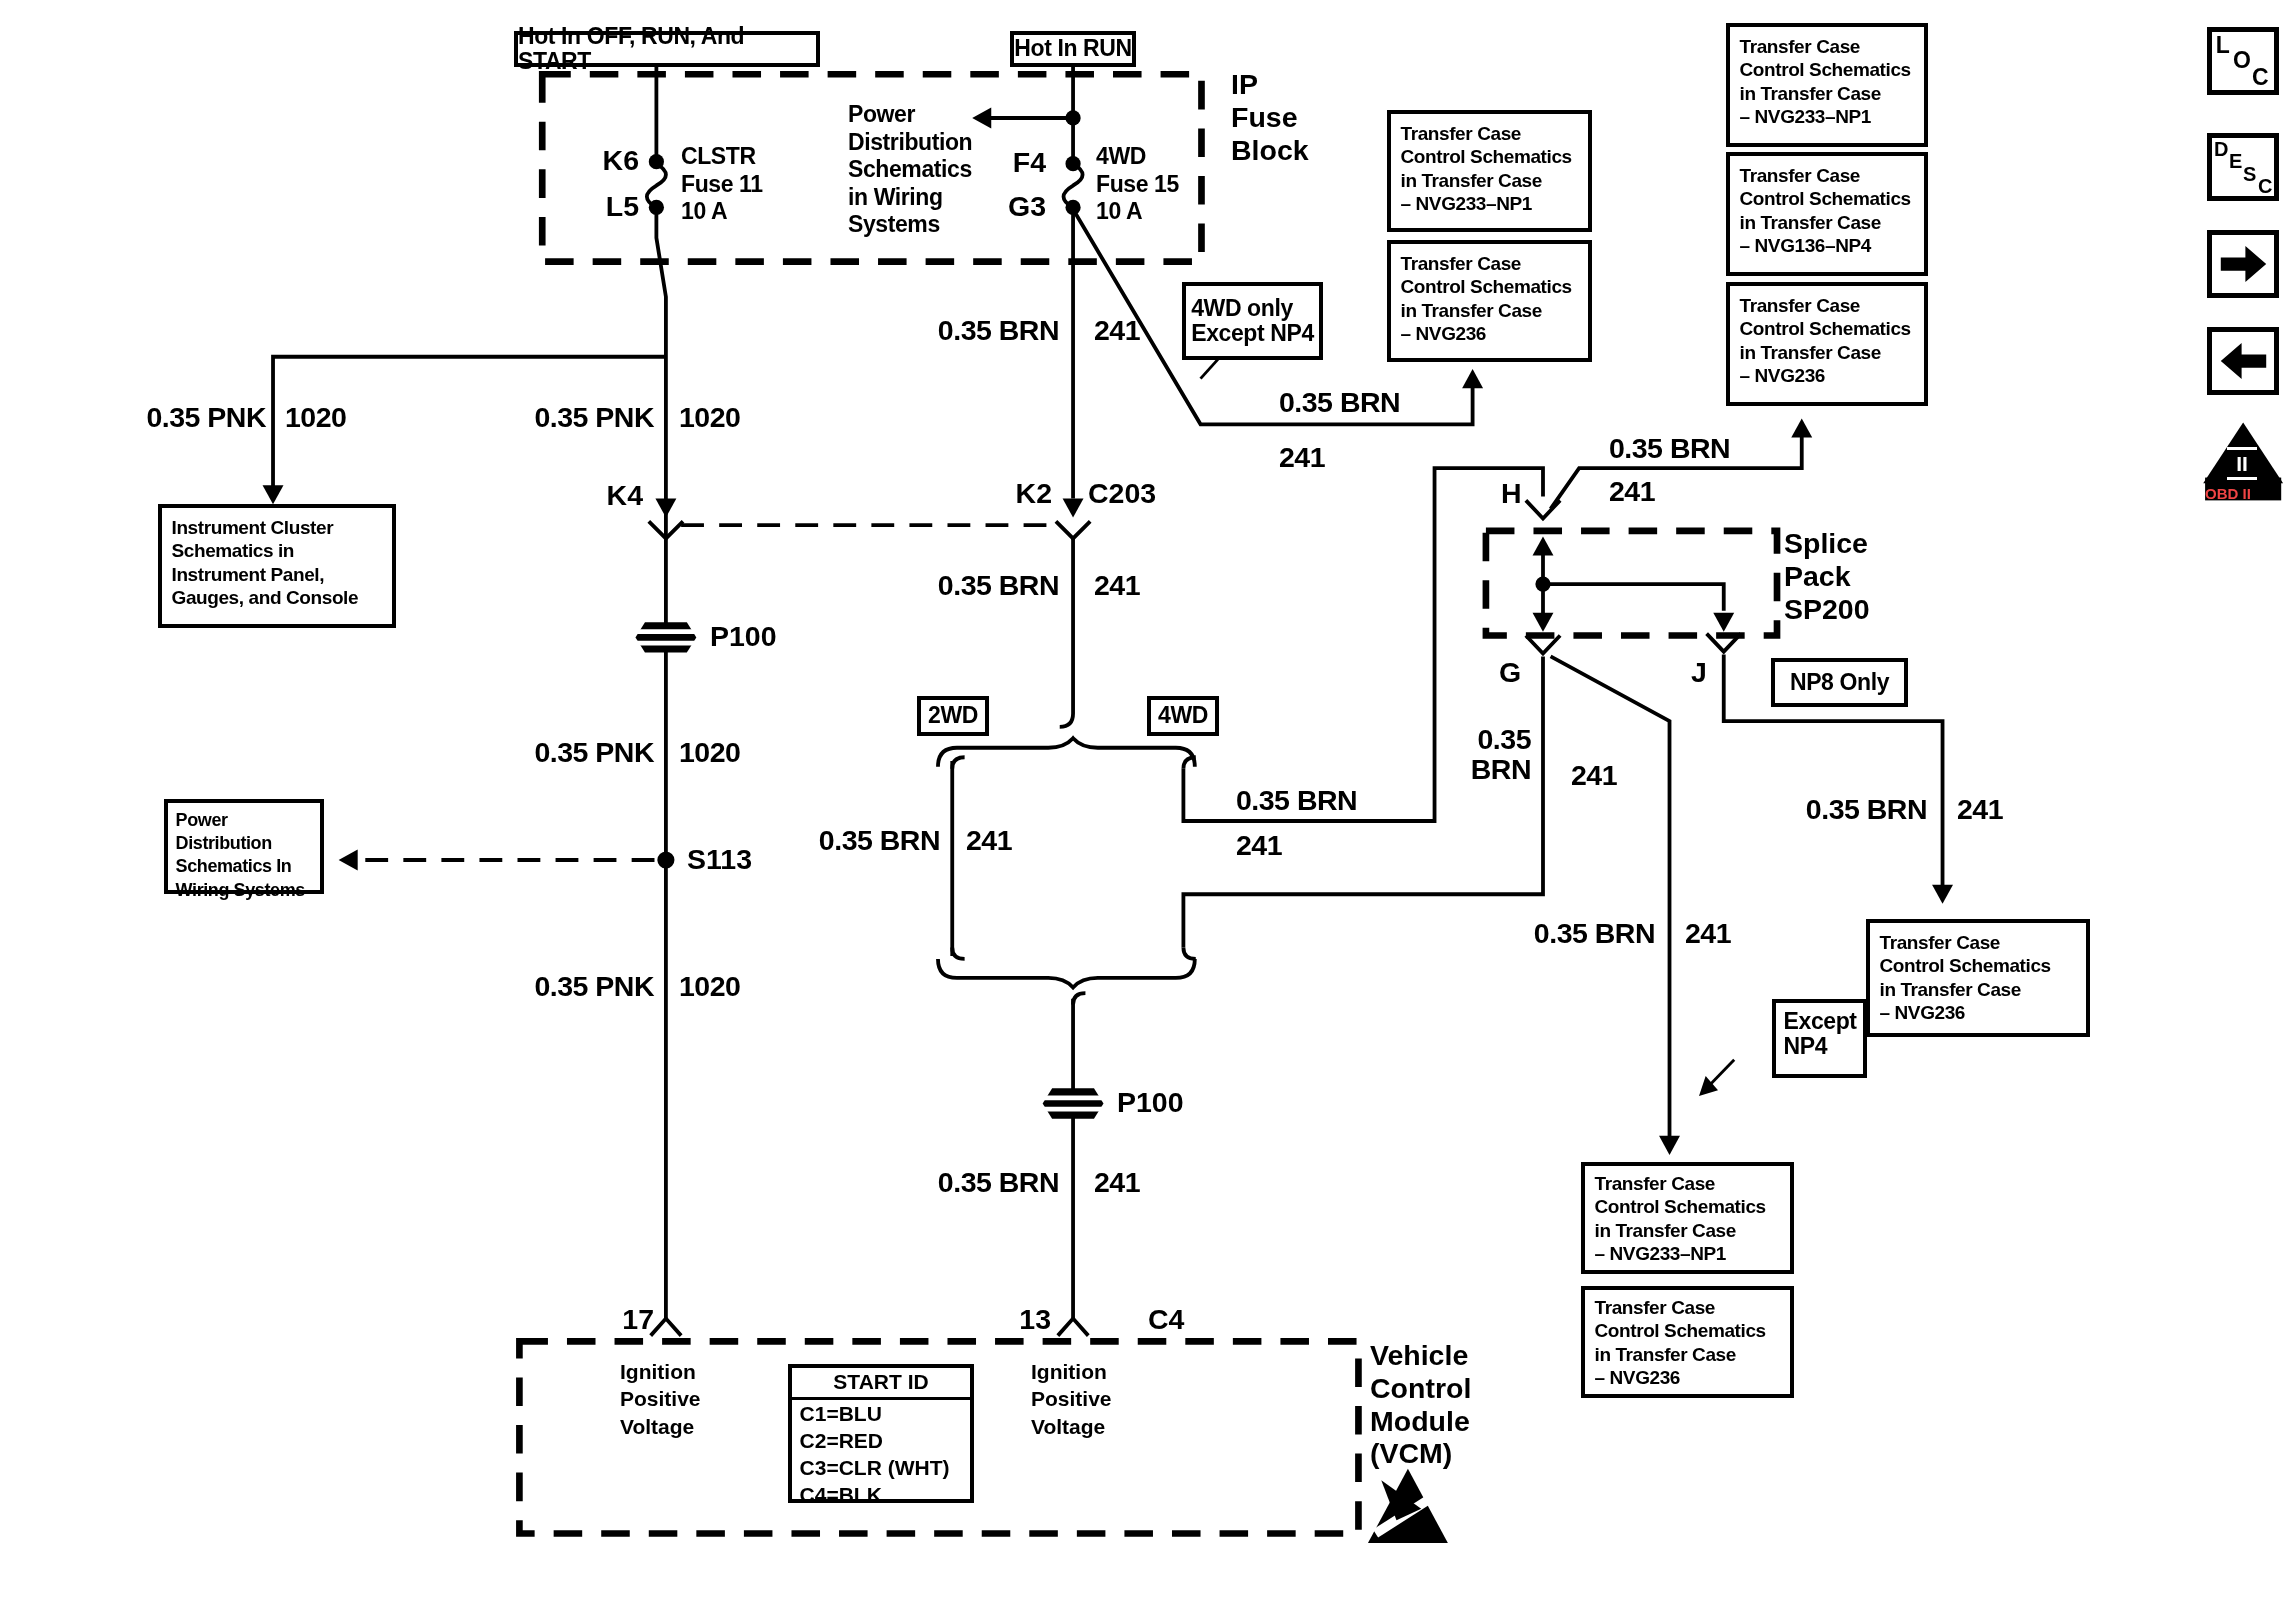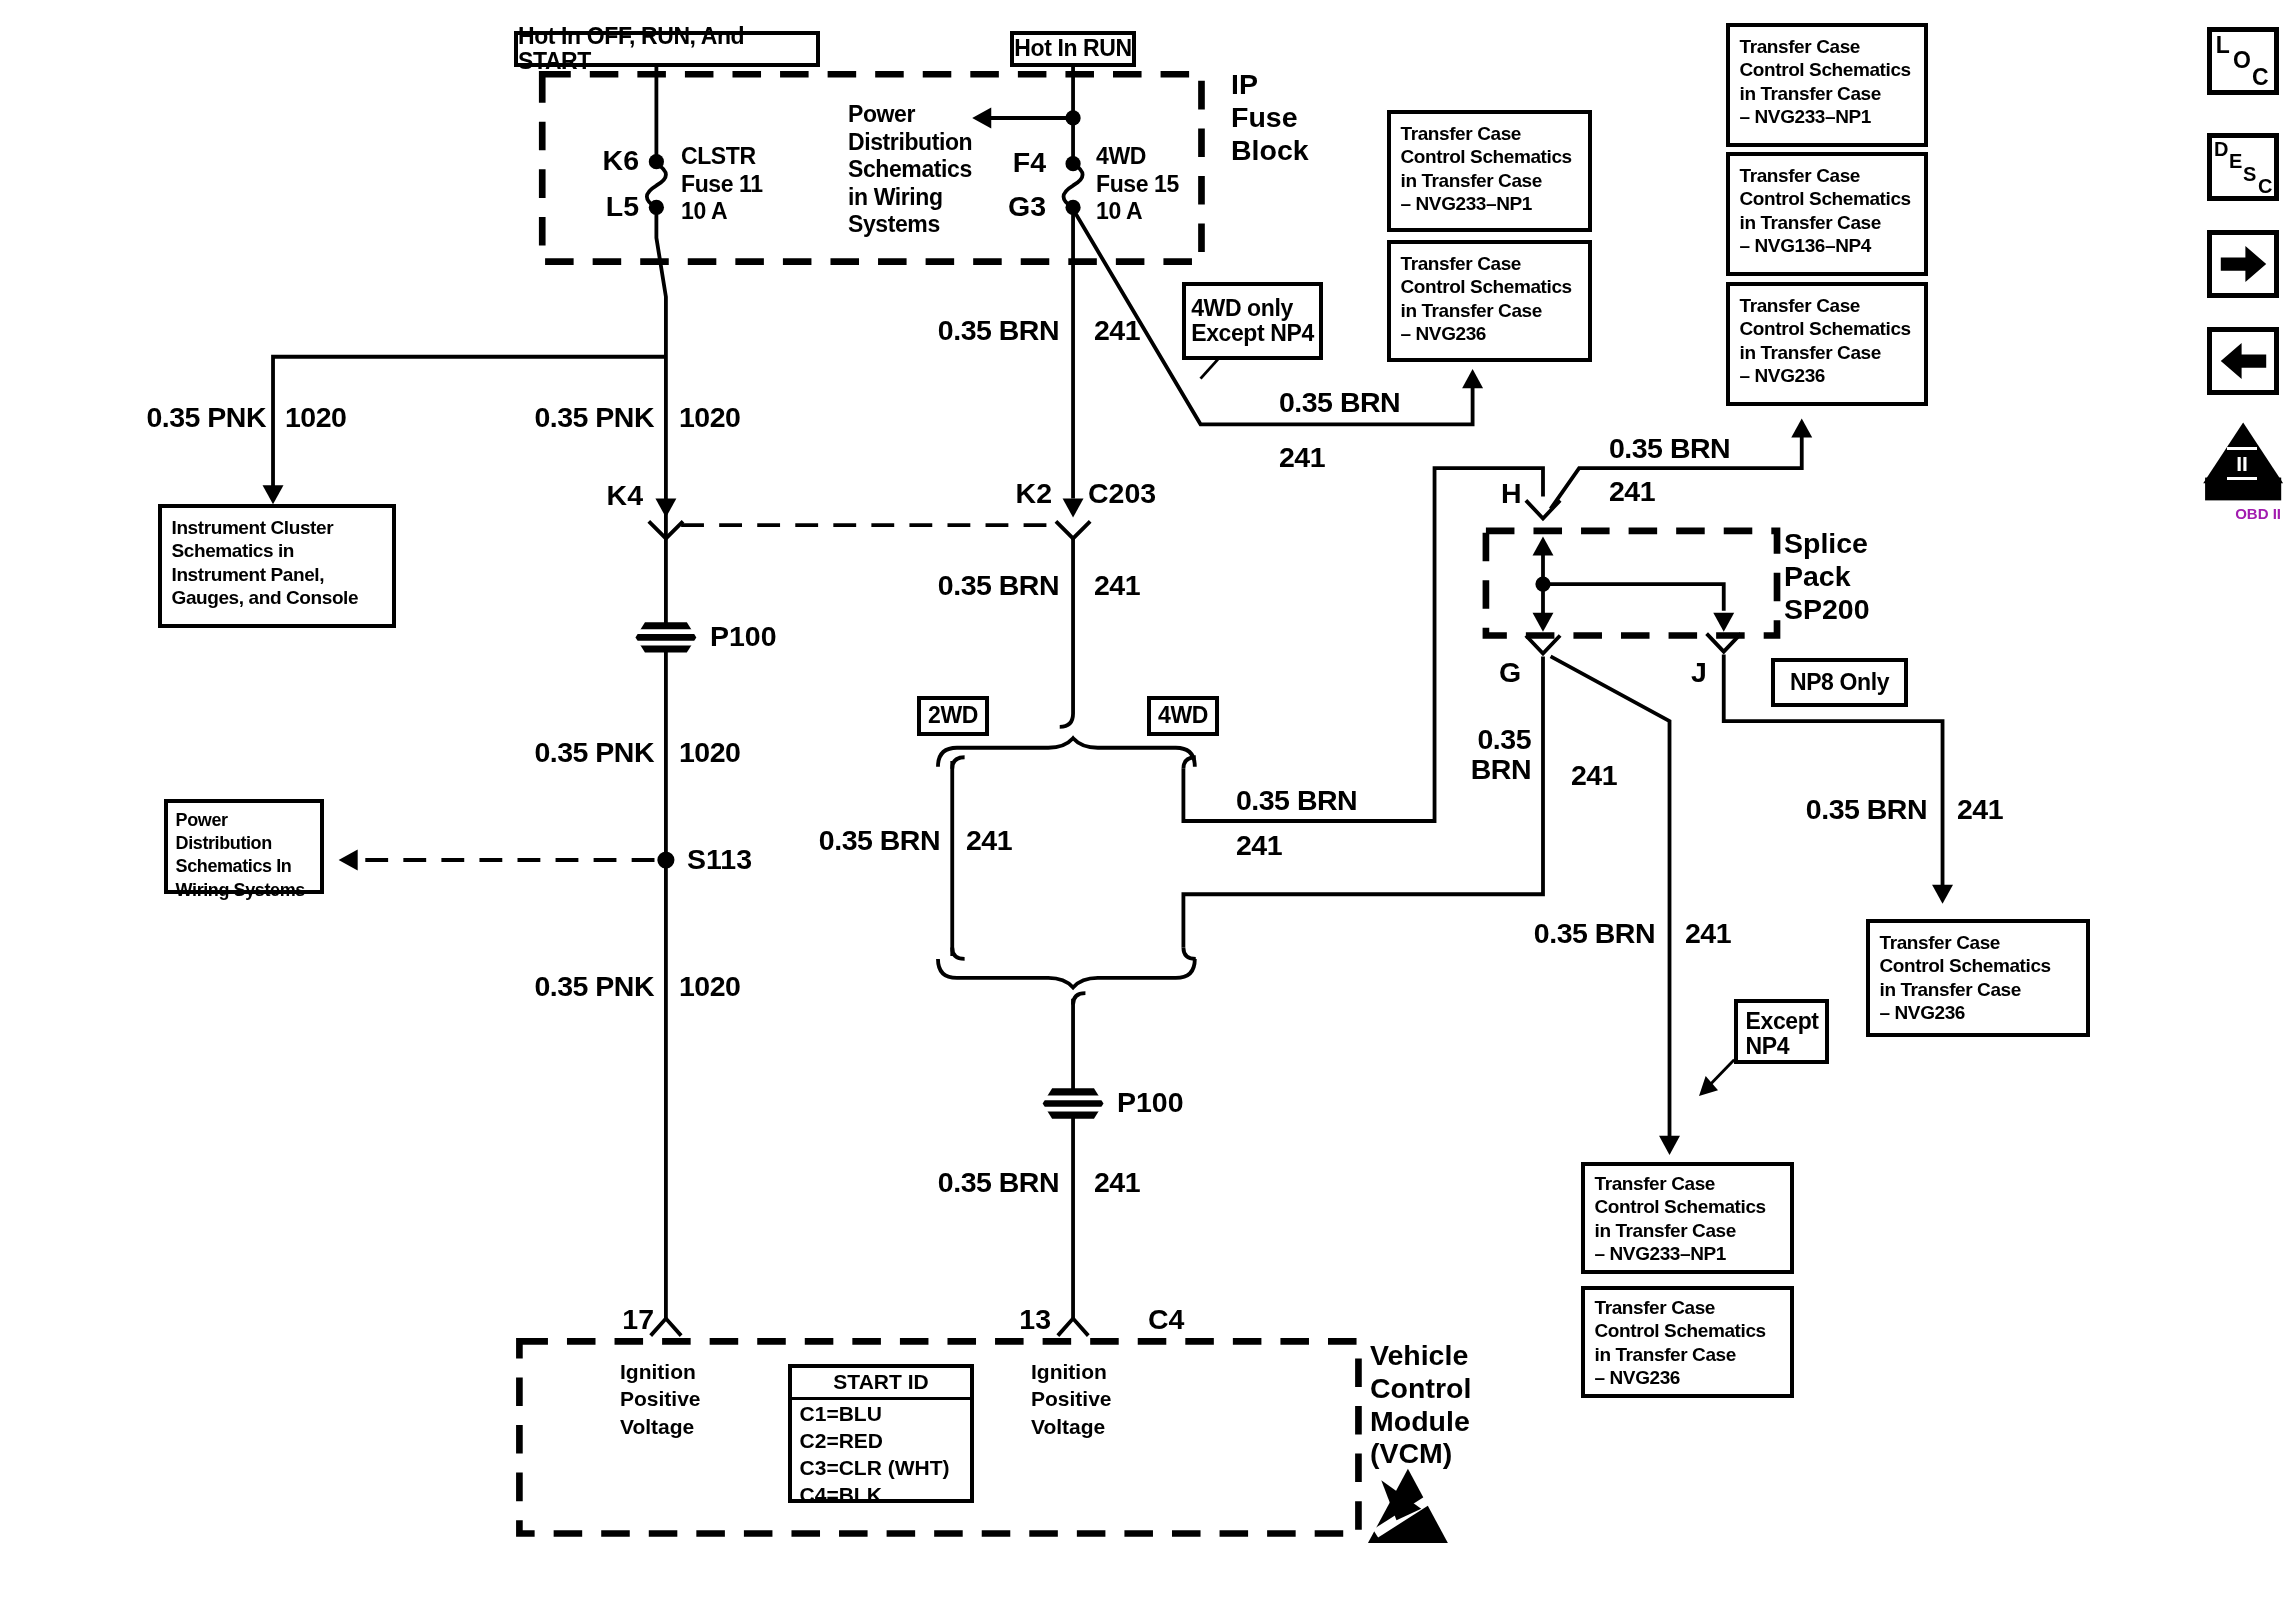--- a/index.html
+++ b/index.html
@@ -231,21 +231,21 @@
 in Transfer Case
 – NVG233–NP1</div>
   <div class="abs box bt txt" style="left:1581px;top:1286px;width:213px;height:112px;padding:5.7px 9.5px">Transfer Case
 Control Schematics
 in Transfer Case
 – NVG236</div>
 
   <div class="abs box ctr hl txt" style="left:1182px;top:282px;width:141px;height:78px">4WD only
 Except NP4</div>
   <div class="abs box ctr hl txt" style="left:1771px;top:658px;width:137px;height:49px">NP8 Only</div>
-  <div class="abs box hl txt" style="left:1734px;top:999px;width:95px;height:65px;padding:5.7px 7.6px">Except
+  <div class="abs box hl txt" style="left:1772px;top:999px;width:95px;height:79px;padding:5.7px 7.6px">Except
 NP4</div>
   <div class="abs box ctr hl txt" style="left:917px;top:696px;width:72px;height:40px">2WD</div>
   <div class="abs box ctr hl txt" style="left:1147px;top:696px;width:72px;height:40px">4WD</div>
 
   <div class="abs txt ig" style="left:620px;top:1358px">Ignition
 Positive
 Voltage</div>
   <div class="abs txt ig" style="left:1031px;top:1358px">Ignition
 Positive
 Voltage</div>
@@ -276,16 +276,16 @@
     <svg width="53" height="44" viewBox="0 0 56 46">
       <polygon points="4,16 30,16 30,4 52,23 30,42 30,30 4,30" fill="#000"></polygon>
     </svg>
   </div>
   <div class="abs iconbox ctr" style="left:2207px;top:327px;width:72px;height:68px">
     <svg width="53" height="44" viewBox="0 0 56 46">
       <polygon points="52,16 26,16 26,4 4,23 26,42 26,30 52,30" fill="#000"></polygon>
     </svg>
   </div>
   <div class="abs" style="left:2227px;top:447px;width:30px;height:27px;color:#fff;text-align:center;font:bold 21px/27px 'Liberation Sans',sans-serif;border-top:3.8px solid #fff;border-bottom:3.8px solid #fff">II</div>
-  <div class="abs" style="left:2205px;top:502px;width:76px;height:23px;color:#a21caf;text-align:right;font:bold 15px/23px 'Liberation Sans',sans-serif">OBD II</div>
+  <div class="abs" style="left:2205px;top:482px;width:76px;height:23px;color:#ef4444;text-align:left;font:bold 15px/23px 'Liberation Sans',sans-serif">OBD II</div>
 
 </div>
 
 
 </body></html>

